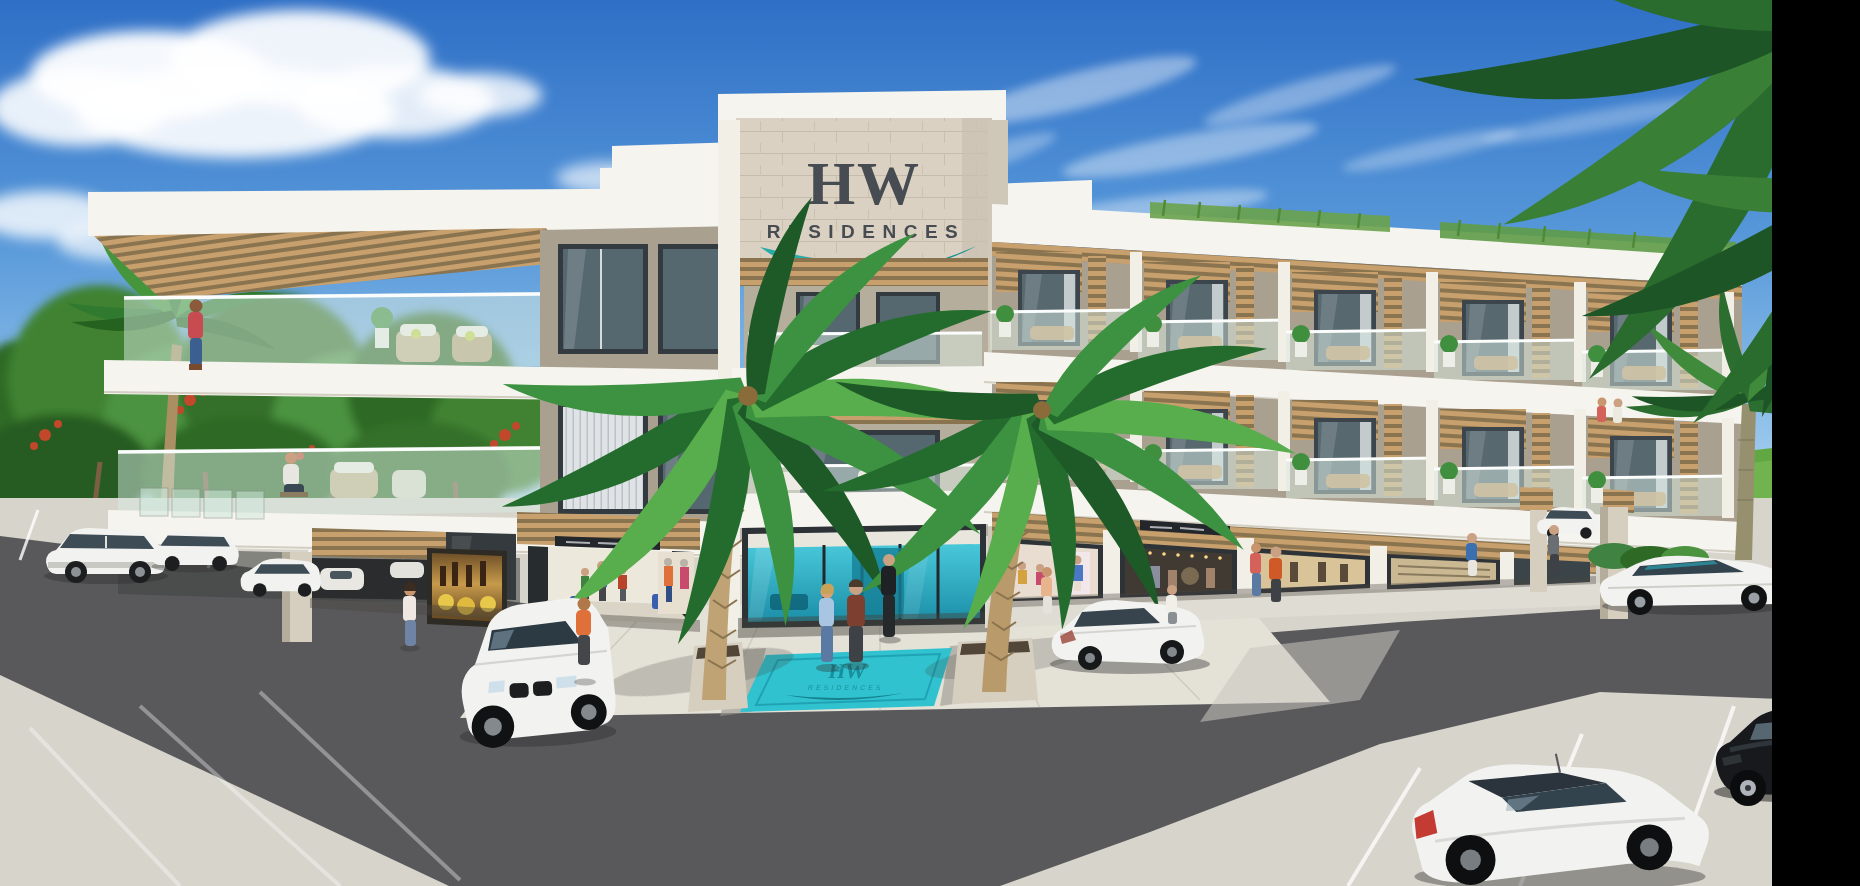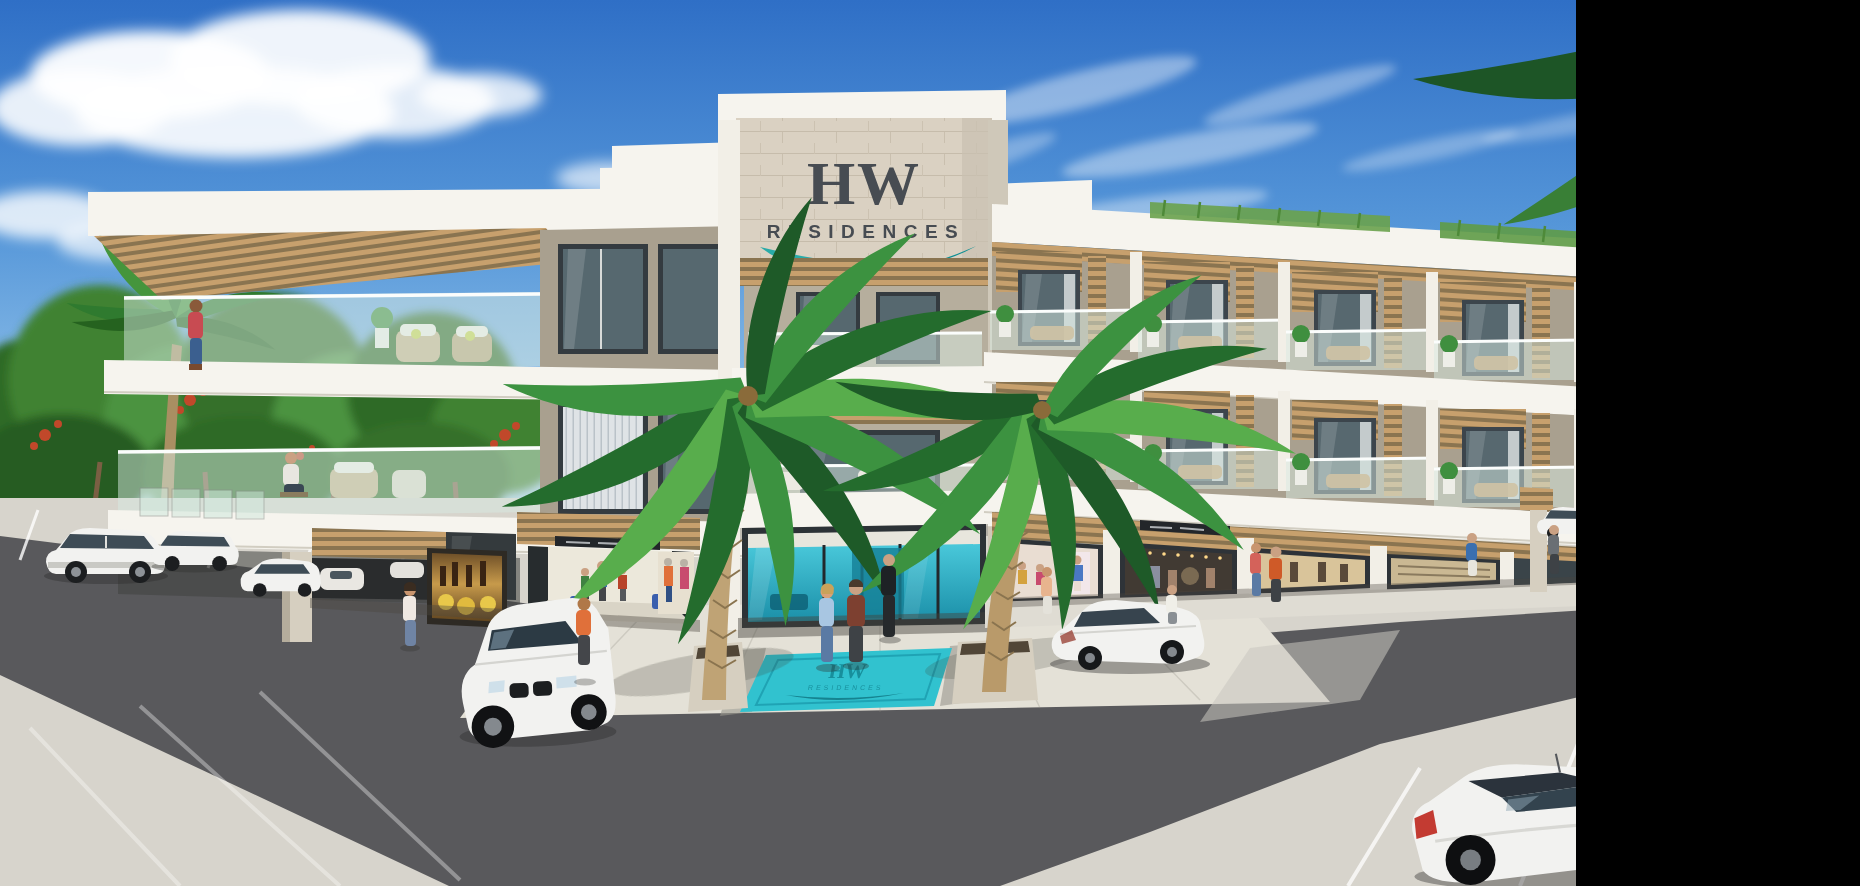--- a/index.html
+++ b/index.html
@@ -1,16 +1,16 @@
 <!DOCTYPE html>
 <html><head>
 <meta charset="utf-8">
 <style>
   html,body{margin:0;padding:0;background:#000;}
-  #stage{width:1576px;height:886px;position:relative;overflow:hidden;font-family:"Liberation Sans",sans-serif;}
+  #stage{width:1772px;height:886px;position:relative;overflow:hidden;font-family:"Liberation Sans",sans-serif;}
   svg{display:block;}
   .slab{fill:#f6f4ee}
   .wall{fill:#a9a08f}
   .wallL{fill:#b6ae9d}
   .frame{fill:#343b40}
   .win{fill:#56686f}
   .rail{fill:#d7eae2;opacity:.5}
   .stonePier{fill:#d6cfc0}
   .whitecar{fill:#f2f2f0}
   .txt-logo{font-family:"Liberation Serif","DejaVu Serif",serif;font-weight:bold;}

